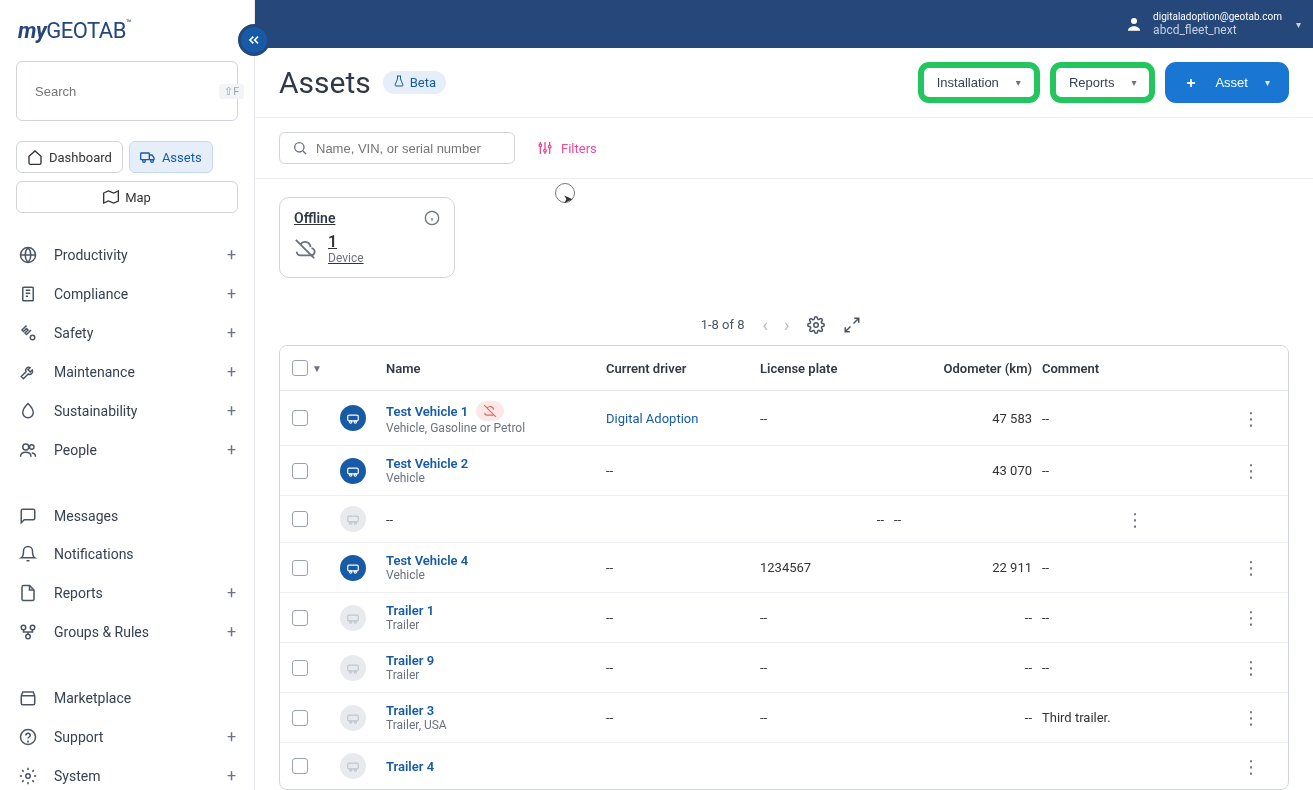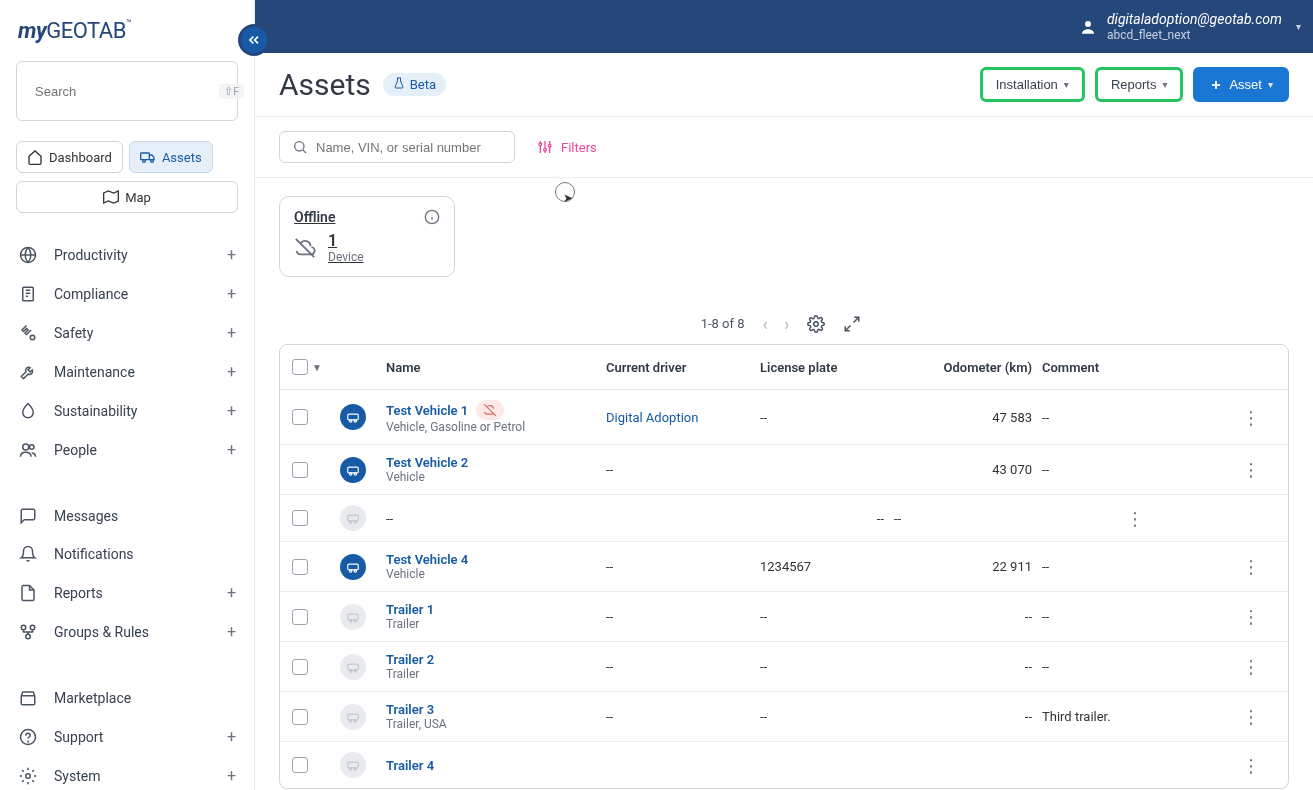--- a/index.html
+++ b/index.html
@@ -29,29 +29,29 @@
 .nav-item { display: flex; align-items: center; gap: 16px; padding: 10px 10px; border-radius: 4px; cursor: pointer; color: #374151; font-size: 14px; }
 .nav-item .ic { width: 20px; display: flex; justify-content: center; color: #4b5563; }
 .nav-item .plus { margin-left: auto; color: #6b7280; font-size: 16px; }
 .nav-divider { height: 1px; background: #e5e7eb; margin: 10px 16px; }
 
 
 .main { flex: 1; display: flex; flex-direction: column; overflow: hidden; }
 .topbar { background: #25477a; color: #fff; display: flex; justify-content: flex-end; align-items: center; padding: 6px 12px 6px 16px; height: 53px; }
 .user-area { display: flex; align-items: center; gap: 10px; cursor: pointer; }
 .user-text { text-align: left; line-height: 1.3; }
-.user-email { font-size: 14px; font-style: italic; }
+.user-email { font-size: 10px; }
 .user-db { font-size: 12px; color: #c5d1e3; }
 .caret { font-size: 10px; margin-left: 4px; color: #c5d1e3; }
 
 .page-header { display: flex; align-items: center; padding: 14px 24px; gap: 12px; border-bottom: 1px solid #eceef1; }
 .page-title { font-size: 30px; font-weight: 400; color: #323946; }
 .beta-badge { display: inline-flex; align-items: flex-start; gap: 5px; background: #e6eff9; color: #175ba6; border-radius: 14px; padding: 4px 10px; font-size: 13px; }
 .header-actions { margin-left: auto; display: flex; gap: 10px; }
-.btn { display: inline-flex; align-items: center; gap: 6px; padding: 7px 13px; border: 3px solid #22c55e; border-radius: 6px; background: #fff; font-size: 13px; cursor: pointer; color: #374151; }
+.btn { display: inline-flex; align-items: center; gap: 17px; padding: 7px 13px; border: 6px solid #22c55e; border-radius: 11px; background: #fff; font-size: 13px; cursor: pointer; color: #374151; }
 .btn .chev { font-size: 10px; color: #6b7280; }
 .btn-primary { background: #1976d2; color: #fff; border-color: #1976d2; }
 .btn-primary .chev { color: #dbeafe; }
 
 .filter-row { display: flex; align-items: center; gap: 22px; padding: 14px 24px; border-bottom: 1px solid #eceef1; }
 .namefilter { display: flex; align-items: center; gap: 8px; border: 1px solid #d1d5db; border-radius: 6px; padding: 7px 12px; width: 236px; }
 .namefilter input { border: none; outline: none; font-size: 13px; flex: 1; }
 .filters-btn { display: flex; align-items: flex-end; gap: 8px; font-size: 13px; cursor: pointer; color: #ec4899; }
 
 .cards-row { padding: 18px 24px 30px 24px; position: relative; }
@@ -535,21 +535,21 @@
                 <div class="row-icon inactive">
                   <svg width="14" height="14" viewBox="0 0 24 24" fill="none" stroke="currentColor" stroke-width="2">
                     <rect x="3" y="7" width="18" height="10" rx="2"></rect>
                     <circle cx="8" cy="19" r="2"></circle>
                     <circle cx="16" cy="19" r="2"></circle>
                   </svg>
                 </div>
               </div>
               <div class="name-cell">
                 <div style="display:flex;align-items:center">
-                  <span class="nm">Trailer 2</span>
+                  <span class="nm">Trailer 9</span>
                 </div>
                 <div class="sub">Trailer</div>
               </div>
               <div><span>--</span></div>
               <div>--</div>
               <div class="odo-cell">--</div>
               <div>--</div>
               <div class="dots">⋮</div>
             </div>
             <div class="trow">

